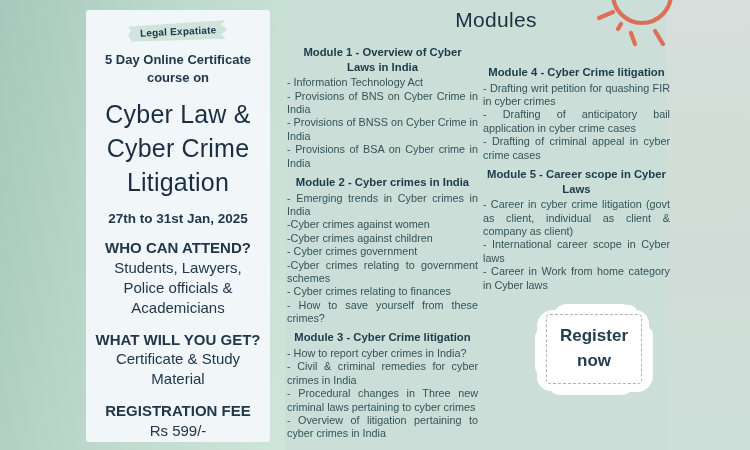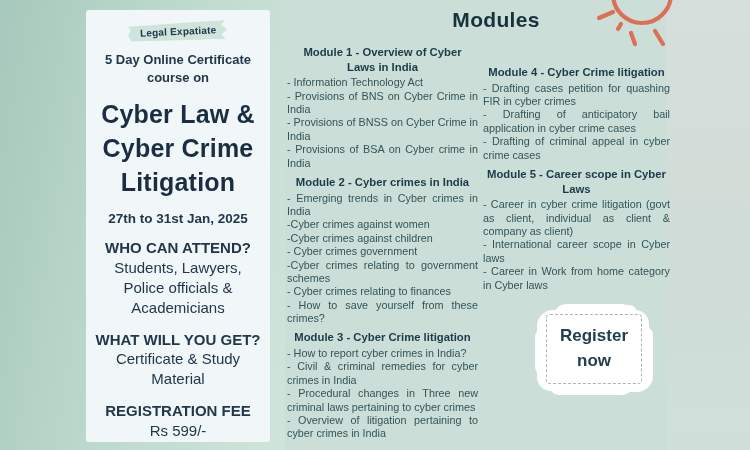--- a/index.html
+++ b/index.html
@@ -13,29 +13,29 @@
     background:linear-gradient(180deg,#d6dfdb 0%,#d0dcd7 60%,#cfe0da 100%);}
 
   
   .left-panel{position:absolute;left:86px;top:10px;width:184px;height:432px;
     background:#f1f6f9;border-radius:3px;text-align:center;color:#1f3343;}
   .ribbon{display:inline-block;margin-top:12px;padding:4px 12px;background:#cfe4db;
     color:#22384a;font-size:10px;font-weight:bold;letter-spacing:.2px;
     transform:rotate(-2.5deg);
     clip-path:polygon(0% 14%,97% 0%,93% 26%,99% 50%,93% 74%,97% 100%,3% 92%,0% 58%,3% 32%);}
   .lp-intro{margin:10px 8px 12px;font-size:13px;font-weight:bold;line-height:1.35;color:#22384a;}
-  .lp-title{margin:6px 4px 0;font-size:25px;font-weight:bold;line-height:1.35;color:#1b2e41;letter-spacing:.2px;}
+  .lp-title{margin:6px 4px 0;font-size:25px;font-weight:normal;line-height:1.35;color:#1b2e41;letter-spacing:.2px;}
   .lp-dates{margin-top:12px;font-size:13.5px;font-weight:bold;color:#22384a;}
   .lp-section{margin:12px 6px 0;font-size:15px;font-weight:bold;line-height:1.32;color:#22384a;}
   .lp-section.tight{margin-top:10px;}
   .lp-section .lp-body{font-weight:normal;}
 
   
   .modules-heading{position:absolute;left:283px;top:8px;width:384px;text-align:center;
-    transform:translateX(21px);font-size:21px;font-weight:bold;color:#16323f;letter-spacing:.3px;}
+    transform:translateX(21px);font-size:21px;font-weight:normal;color:#16323f;letter-spacing:.3px;}
   .col{position:absolute;top:40px;}
   .col1{left:287px;width:191px;}
   .col2{left:483px;width:187px;margin-top:20px;}
   .module h3{margin:5px 2px 2px;font-size:11.3px;font-weight:bold;line-height:1.3;
     text-align:center;color:#1c3a4a;}
   .module p{margin:0;font-size:10.8px;line-height:1.24;text-align:justify;color:#33545a;}
 
   
   .sun{position:absolute;left:592px;top:0;width:100px;height:55px;overflow:visible;}
 
@@ -116,21 +116,21 @@
       <p>- How to report cyber crimes in India?</p>
       <p>- Civil &amp; criminal remedies for cyber crimes in India</p>
       <p>- Procedural changes in Three new criminal laws pertaining to cyber crimes</p>
       <p>- Overview of litigation pertaining to cyber crimes in India</p>
     </section>
   </div>
 
   <div class="col col2">
     <section class="module">
       <h3>Module 4 - Cyber Crime litigation</h3>
-      <p>- Drafting cases petition for quashing FIR in cyber crimes</p>
+      <p>- Drafting writ petition for quashing FIR in cyber crimes</p>
       <p>- Drafting of anticipatory bail application in cyber crime cases</p>
       <p>- Drafting of criminal appeal in cyber crime cases</p>
     </section>
     <section class="module">
       <h3>Module 5 - Career scope in Cyber Laws</h3>
       <p>- Career in cyber crime litigation (govt as client, individual as client &amp; company as client)</p>
       <p>- International career scope in Cyber laws</p>
       <p>- Career in Work from home category in Cyber laws</p>
     </section>
   </div>

